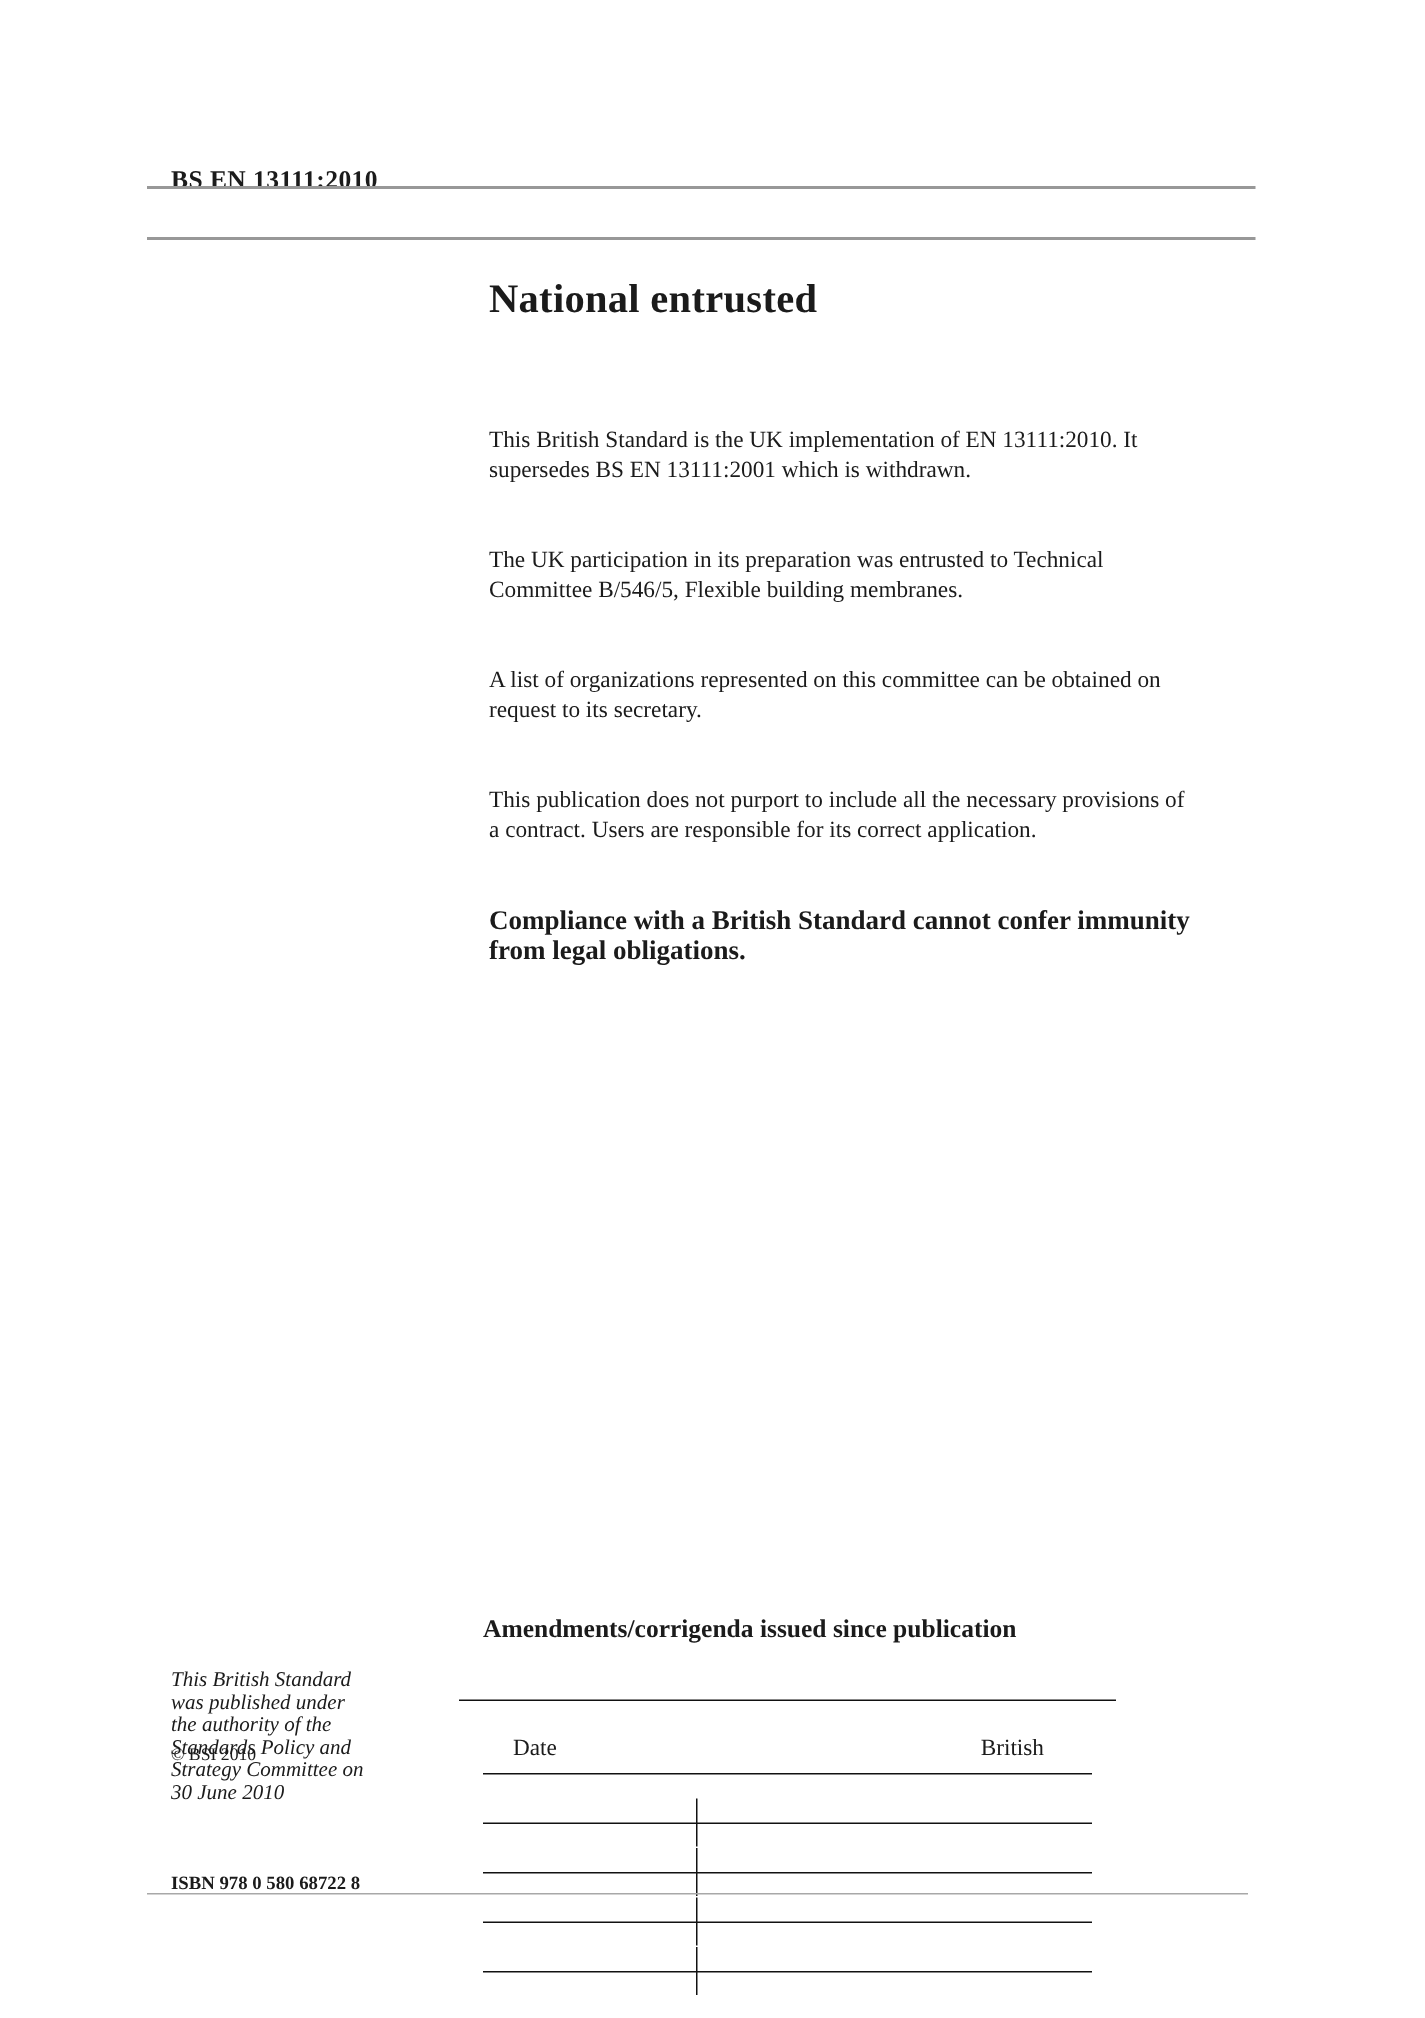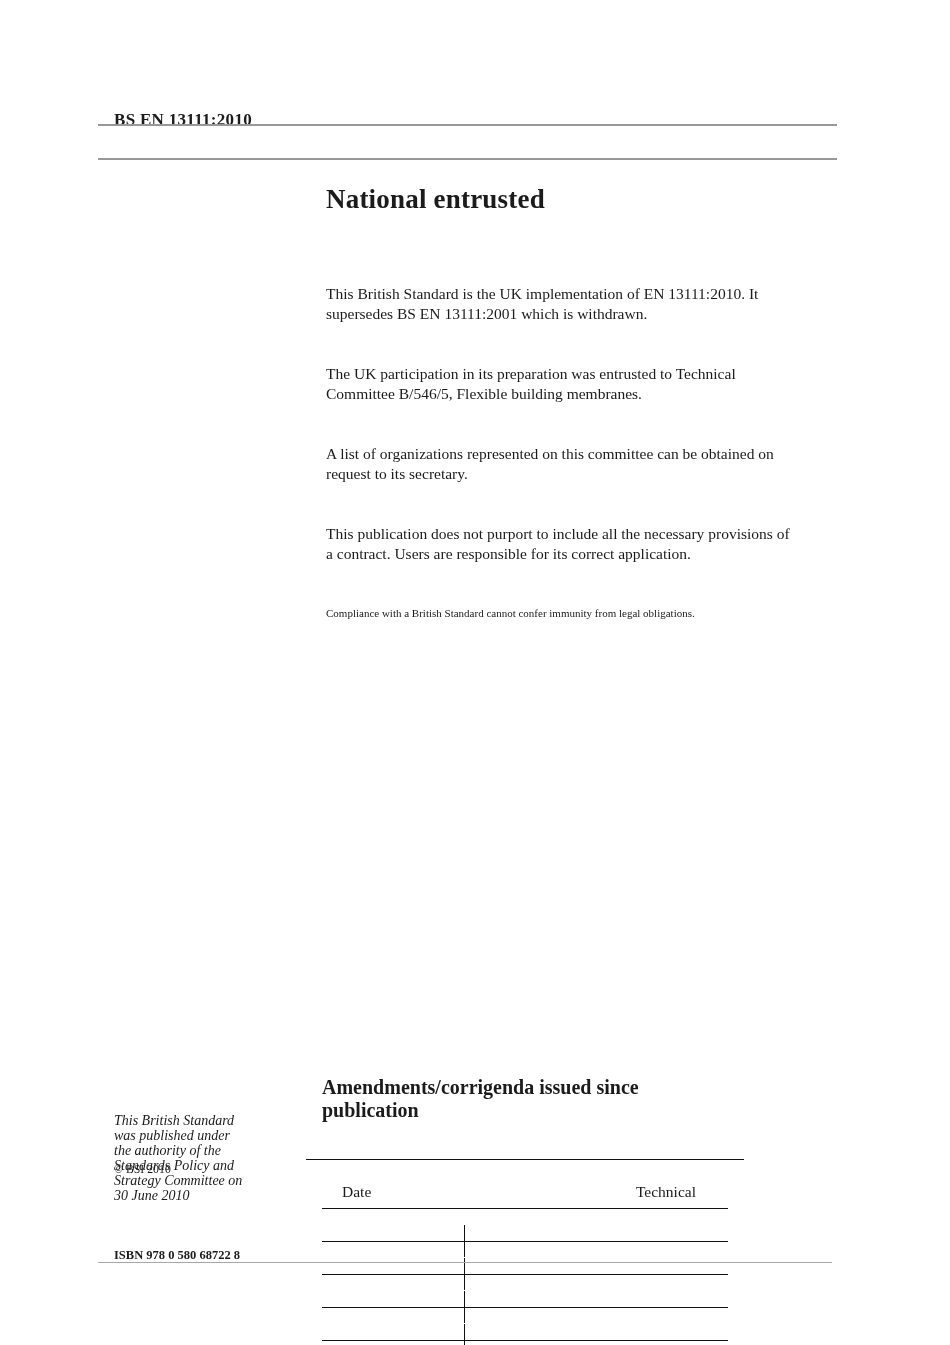--- a/index.html
+++ b/index.html
@@ -45,23 +45,23 @@
     font-weight: bold;
     letter-spacing: 0.2px;
     margin-bottom: 37px;
   }
   .para {
     font-size: 15.5px;
     line-height: 19.5px;
     margin-bottom: 9px;
   }
   .bold-note {
-    font-size: 11px;
+    font-size: 18px;
     line-height: 19.5px;
-    font-weight: normal;
+    font-weight: bold;
     margin-top: 8px;
   }
 
   
   .pub-note {
     position: absolute;
     left: 66px;
     top: 1065px;
     width: 168px;
     font-size: 14px;
@@ -83,21 +83,21 @@
   }
 
   
   .amendments {
     position: absolute;
     left: 258px;
     top: 1012px;
     width: 438px;
   }
   .amend-heading {
-    font-size: 20px;
+    font-size: 17px;
     font-weight: bold;
     margin-bottom: 21px;
   }
   .amend-table {
     border-top: 1.5px solid #111111;
     width: 438px;
   }
   .amend-thead {
     display: flex;
     align-items: center;
@@ -165,21 +165,21 @@
   <div class="copyright">© BSI 2010</div>
 
   <div class="isbn">ISBN 978 0 580 68722 8</div>
 
   <div class="amendments">
     <div class="amend-heading">Amendments/corrigenda issued since publication</div>
 
     <div class="amend-table">
       <div class="amend-thead">
         <div class="cell-date">Date</div>
-        <div class="cell-comments">Technical</div>
+        <div class="cell-comments">British</div>
       </div>
 
       <div class="amend-row">
         <div class="row-date-cell"></div>
         <div class="row-comments-cell"></div>
       </div>
       <div class="amend-row">
         <div class="row-date-cell"></div>
         <div class="row-comments-cell"></div>
       </div>

